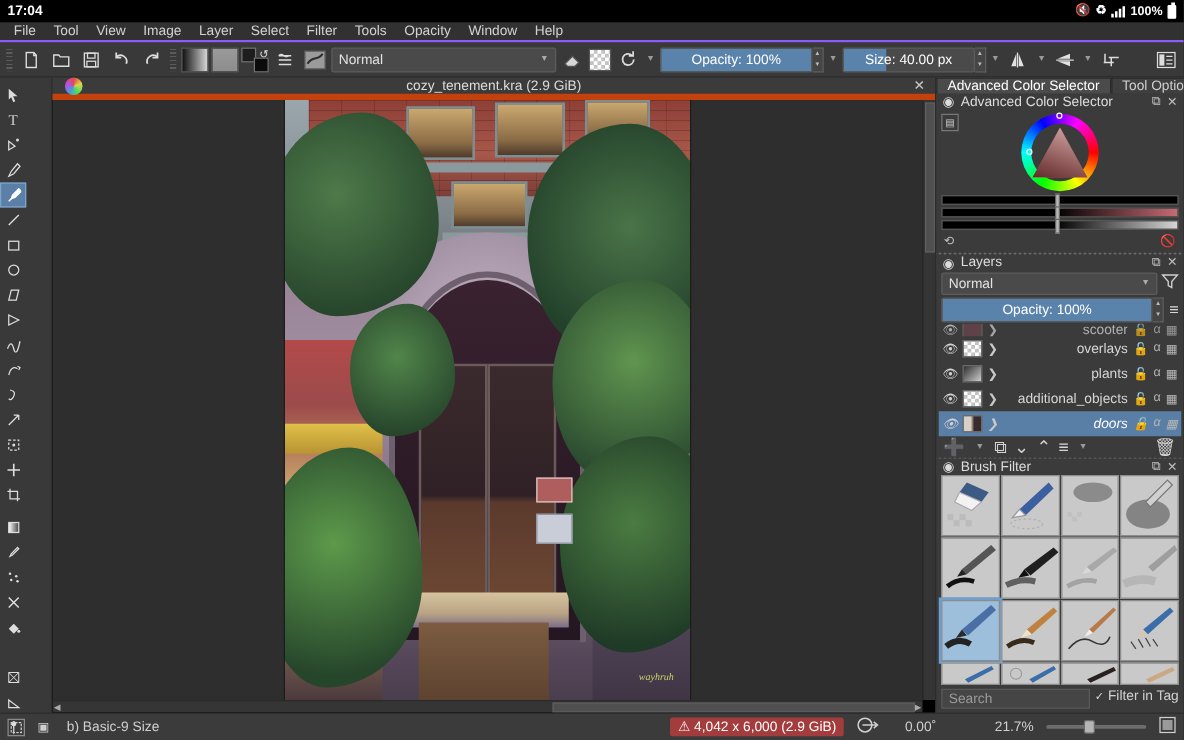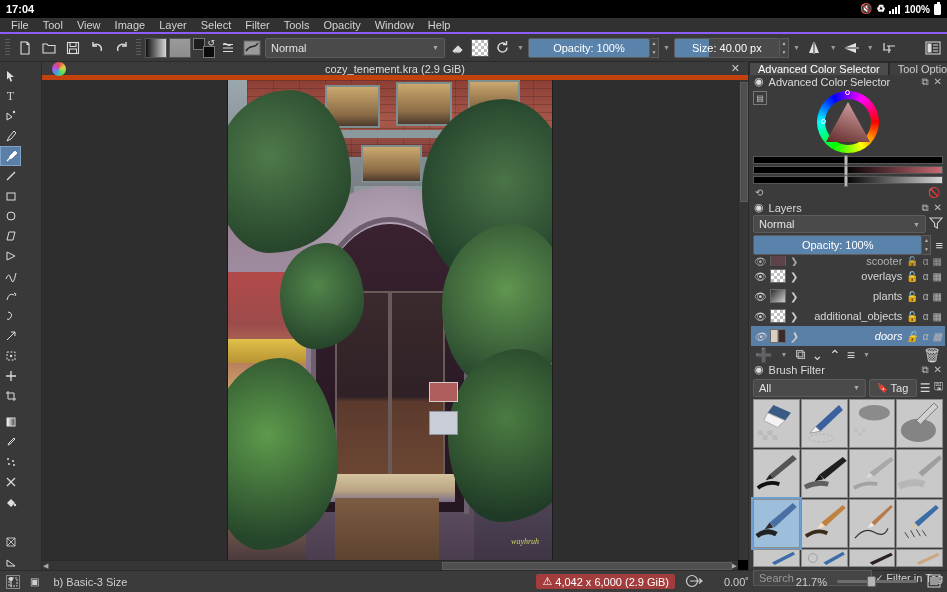--- a/index.html
+++ b/index.html
@@ -217,21 +217,21 @@
   .layerrow .nm{flex:1;overflow:hidden;white-space:nowrap;text-align:right;}
   .layerrow .props{display:flex;gap:4px;align-items:center;color:#b4b4b4;font-size:10px;}
   .layerbtns{display:flex;align-items:center;gap:6px;height:22px;padding:0 6px;color:#d5d5d5;font-size:14px;}
   .layerbtns .sp{flex:1;}
 
   
   .bptop{display:flex;gap:3px;align-items:center;padding:2px 4px;}
   .bpgrid{display:grid;grid-template-columns:repeat(4,1fr);gap:1px;padding:0 4px;}
   .bpcell{height:49px;background:#c9c9c9;border:1px solid #8d8d8d;position:relative;overflow:hidden;}
   .bpcell.sel{outline:2px solid #6d9fd0;background:#9dbfdc;}
-  .searchrow{display:flex;align-items:center;gap:4px;padding:3px 4px;}
+  .searchrow{display:flex;align-items:flex-start;gap:4px;padding:3px 4px;}
   .searchbox{flex:1;height:16px;background:#454545;border:1px solid #585858;
      display:flex;align-items:center;padding:0 5px;color:#9a9a9a;font-size:11px;}
   .chkfilter{display:flex;align-items:center;gap:3px;font-size:11px;color:#d2d2d2;}
 
   
   #statusbar{
     height:22px;background:#3b3b3b;border-top:1px solid #2b2b2b;
     display:flex;align-items:center;gap:10px;padding:0 6px;font-size:11px;color:#cfcfcf;
   }
   #statusbar .sb-sel{width:14px;height:14px;border:1px solid #8a8a8a;display:flex;align-items:center;justify-content:center;}
@@ -740,32 +740,20 @@
       <span>🗑</span>
     </div>
     <div class="dotgrip"></div>
 
     <div class="dockhead">
       <span>◉</span>
       <span class="ttl">Brush Filter</span>
       <span class="hicon">⧉</span>
       <span class="hicon">✕</span>
     </div>
-    <div class="bptop">
-      <span class="combo" style="flex:1;">
-        <span>All</span>
-        <span class="caret">▼</span>
-      </span>
-      <span class="combo" style="width:48px;justify-content:center;gap:2px;">
-        <span style="font-size:9px;">🔖</span>
-        <span>Tag</span>
-      </span>
-      <span style="font-size:12px;">☰</span>
-      <span style="font-size:11px;">🖫</span>
-    </div>
     <div class="bpgrid">
       <div class="bpcell"><svg width="100%" height="100%" viewBox="0 0 46 46">
             <path d="M20 4l18 8-6 8-18-8z" fill="#3b5a84"></path>
             <path d="M14 12l18 8-8 7-14-7z" fill="#f2f2f2" stroke="#aaa"></path>
             <g fill="#bbb">
               <rect x="4" y="30" width="5" height="5"></rect>
               <rect x="14" y="30" width="5" height="5"></rect>
               <rect x="9" y="35" width="5" height="5"></rect>
               <rect x="19" y="35" width="5" height="5"></rect>
             </g>
@@ -858,21 +846,21 @@
   </div>
 </div>
 
 <div id="statusbar">
   <span class="sb-sel">
     <svg width="10" height="10" viewBox="0 0 10 10">
         <rect x="1" y="1" width="8" height="8" fill="none" stroke="#ccc" stroke-dasharray="2 1"></rect>
       </svg>
   </span>
   <span style="font-size:10px;">▣</span>
-  <span style="margin-left:4px;">b) Basic-3 Size</span>
+  <span style="margin-left:4px;">b) Basic-9 Size</span>
   <span style="flex:1"></span>
   <span class="warnbadge">
     <span>⚠</span>
     <span>4,042 x 6,000 (2.9 GiB)</span>
   </span>
   <span>
     <svg width="20" height="14" viewBox="0 0 20 14">
         <circle cx="7" cy="7" r="5.5" fill="none" stroke="#d0d0d0" stroke-width="1.2"></circle>
         <path d="M5 7h12M14 4.5L17 7l-3 2.5" fill="none" stroke="#d0d0d0" stroke-width="1.2"></path>
       </svg>

